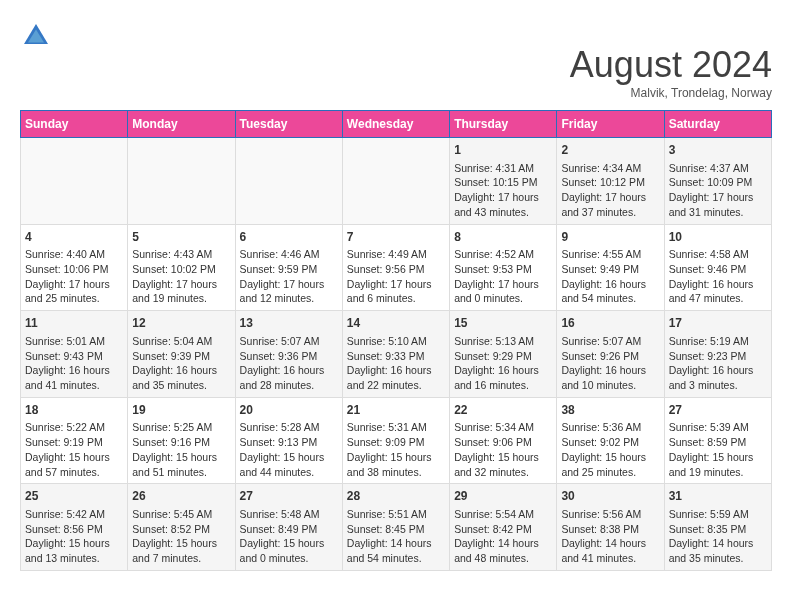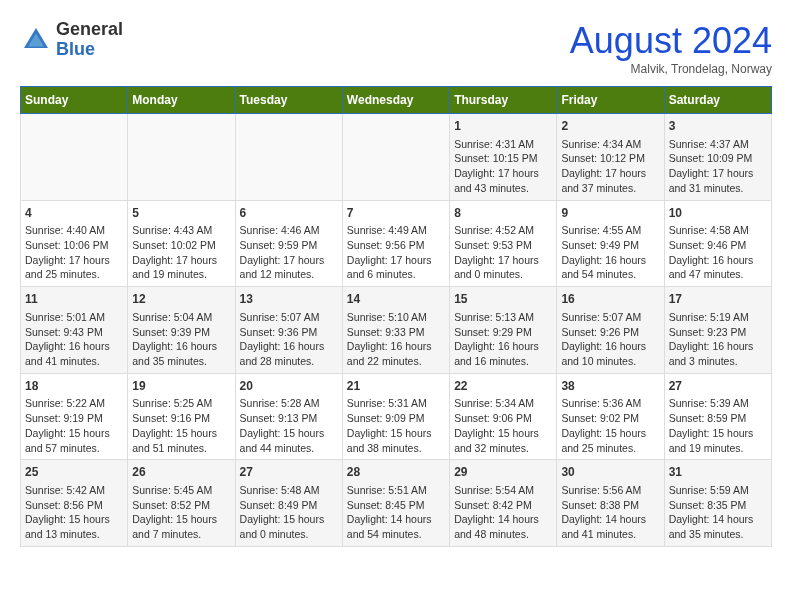--- a/index.html
+++ b/index.html
@@ -39,33 +39,34 @@
     .logo-icon {
       width: 32px;
       height: 32px;
     }
     .title-section {
       text-align: right;
     }
     .month-title {
       font-size: 36px;
       font-weight: normal;
-      color: #1d4ed8;
+      color: #404040;
+      margin-top: 24px;
     }
     .location {
       font-size: 12px;
       color: #555;
     }
     table {
       width: 100%;
       border-collapse: collapse;
       font-size: 11px;
     }
     thead tr {
-      background-color: #4d7c0f;
+      background-color: #ec4899;
       color: white;
     }
     thead th {
       padding: 6px 4px;
       text-align: left;
       font-weight: bold;
       font-size: 12px;
       border: 1px solid #2a6ebb;
     }
     tbody tr {
@@ -98,24 +99,20 @@
   </style>
 </head>
 <body>
 
 <div class="header">
   <div class="logo">
     <svg class="logo-icon" viewBox="0 0 40 40" xmlns="http://www.w3.org/2000/svg">
       <polygon points="20,5 35,30 5,30" fill="#3578c5"></polygon>
       <polygon points="20,12 30,28 10,28" fill="#5a9fd4"></polygon>
     </svg>
-    <div class="logo-text">
-      <span class="logo-general">General</span>
-      <span class="logo-blue">Blue</span>
-    </div>
   </div>
   <div class="title-section">
     <div class="month-title">August 2024</div>
     <div class="location">Malvik, Trondelag, Norway</div>
   </div>
 </div>
 
 <table>
   <thead>
     <tr>

